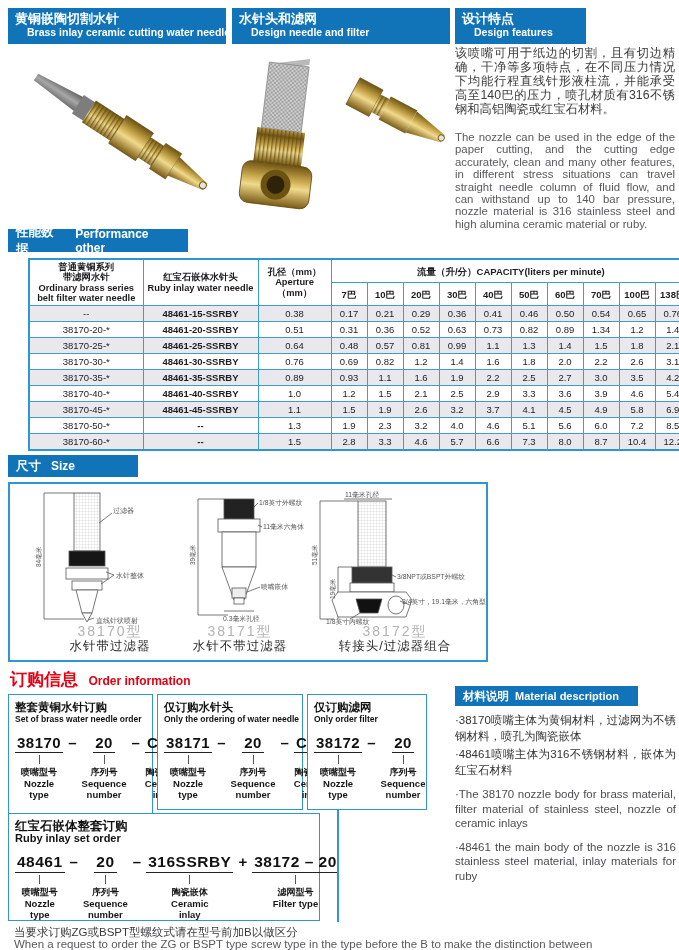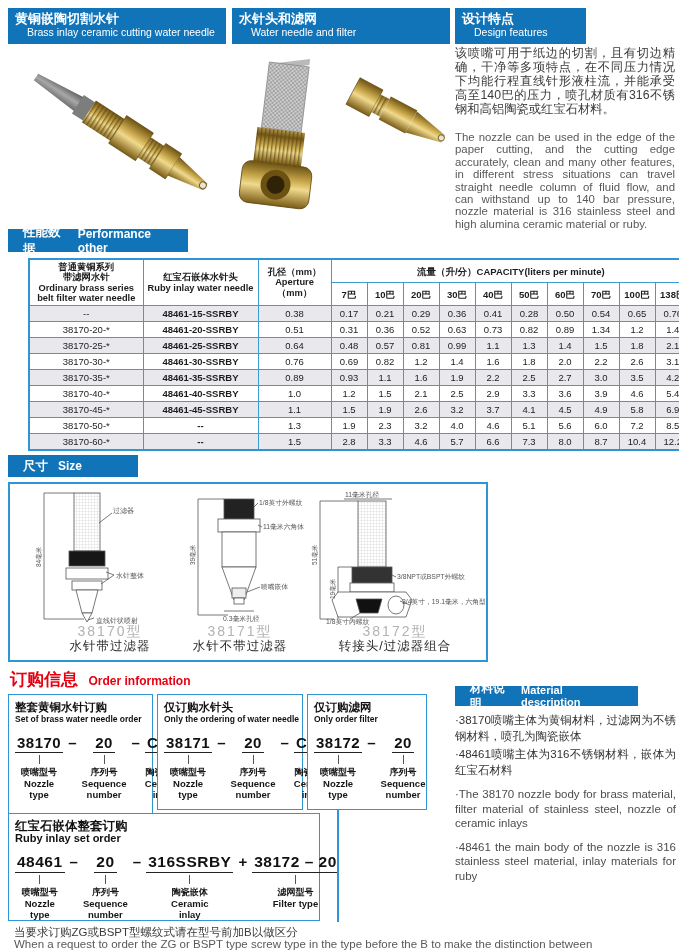--- a/index.html
+++ b/index.html
@@ -2,23 +2,23 @@
 <html><head>
 <meta charset="utf-8">
 <style>
   html,body{margin:0;padding:0;background:#fff;}
   #page{position:relative;width:679px;height:950px;background:#fff;overflow:hidden;
         font-family:"Liberation Sans","DejaVu Sans",sans-serif;color:#222;}
   .abs{position:absolute;}
   
   .barhdr{background:#1173b8;color:#fff;padding:3px 7px;box-sizing:border-box;}
   .barhdr .zh{font-size:13px;font-weight:bold;line-height:15px;display:block;}
-  .barhdr .en{font-size:10.5px;font-weight:normal;line-height:13px;display:block;white-space:nowrap;padding-left:12px;}
+  .barhdr .en{font-size:10.5px;font-weight:bold;line-height:13px;display:block;white-space:nowrap;padding-left:12px;}
   .minibar{background:#1173b8;color:#fff;font-weight:bold;display:flex;align-items:center;
-           padding:0 15px;box-sizing:border-box;}
+           padding:0 8px;box-sizing:border-box;}
   .minibar .zh{font-size:12.5px;margin-right:10px;}
   .minibar .en{font-size:12px;}
   
   .p-zh{font-size:12.3px;line-height:13.9px;text-align:justify;color:#3b3b3d;}
   .p-en{font-size:11.4px;line-height:12.4px;text-align:justify;color:#58595b;}
   
   table.perf{border-collapse:collapse;table-layout:fixed;width:664px;background:#fff;}
   table.perf th,table.perf td{border:1px solid #3e9bd4;font-size:9.5px;text-align:center;
       padding:0;vertical-align:middle;color:#1c1c1e;}
   table.perf{border:2px solid #2e96d3;}
@@ -63,21 +63,21 @@
 <body>
 
 <div id="page">
 
   <div class="abs barhdr" style="left:8px;top:8px;width:218px;height:36px;">
     <span class="zh">黄铜嵌陶切割水针</span>
     <span class="en">Brass inlay ceramic cutting water needle</span>
   </div>
   <div class="abs barhdr" style="left:232px;top:8px;width:218px;height:36px;">
     <span class="zh">水针头和滤网</span>
-    <span class="en">Water needle and filter</span>
+    <span class="en">Design needle and filter</span>
   </div>
   <div class="abs barhdr" style="left:455px;top:8px;width:131px;height:36px;">
     <span class="zh">设计特点</span>
     <span class="en">Design features</span>
   </div>
 
   <svg class="abs" style="left:8px;top:52px;" width="220" height="170" viewBox="0 0 220 170">
     <defs>
       <linearGradient id="brass" x1="0" y1="0" x2="0" y2="1">
         <stop offset="0" stop-color="#6e5212"></stop>
@@ -181,21 +181,21 @@
     <tbody id="perf-body">
         <tr>
           <td>--</td>
           <td class="bold">48461-15-SSRBY</td>
           <td>0.38</td>
           <td>0.17</td>
           <td>0.21</td>
           <td>0.29</td>
           <td>0.36</td>
           <td>0.41</td>
-          <td>0.28</td>
+          <td>0.46</td>
           <td>0.50</td>
           <td>0.54</td>
           <td>0.65</td>
           <td>0.76</td>
         </tr>
         <tr>
           <td>38170-20-*</td>
           <td class="bold">48461-20-SSRBY</td>
           <td>0.51</td>
           <td>0.31</td>

